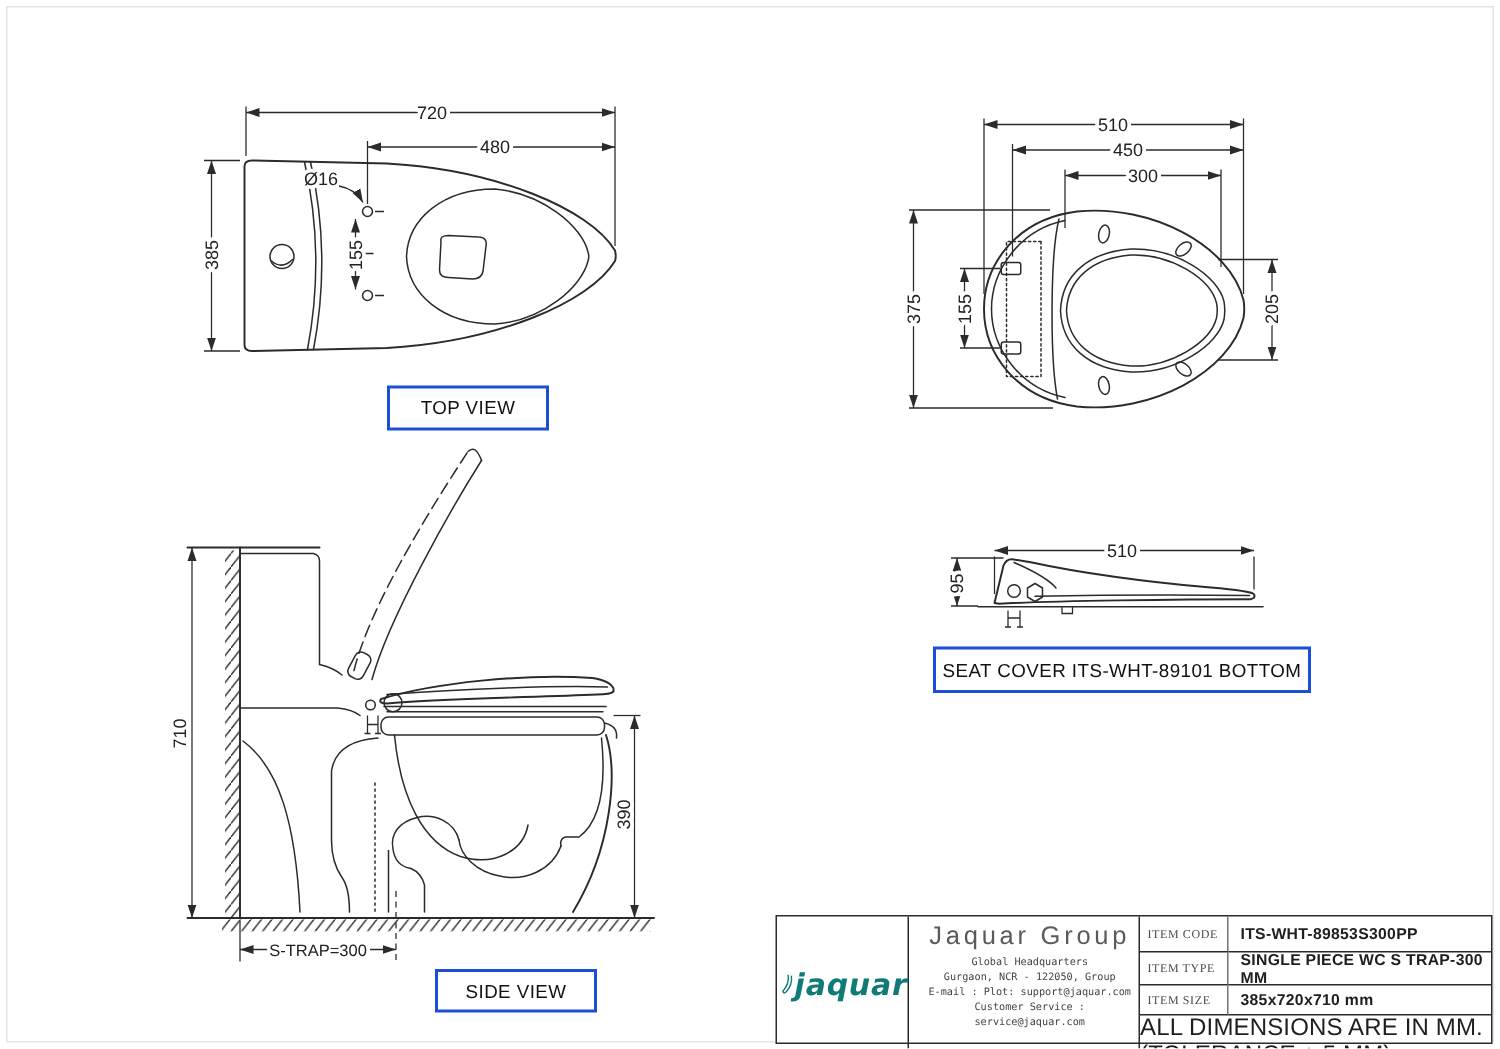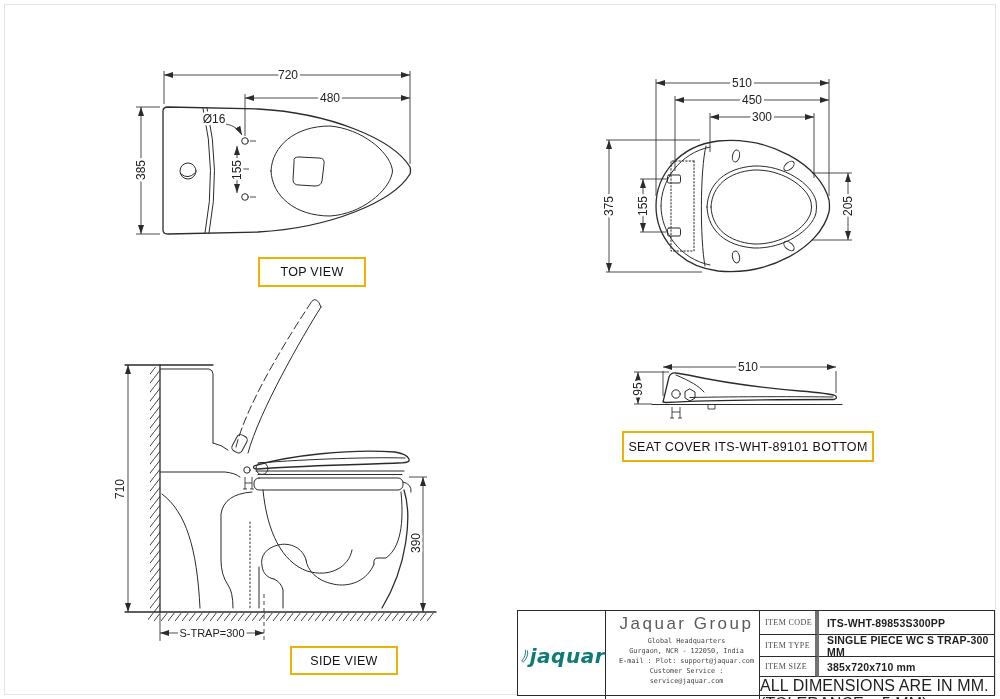--- a/index.html
+++ b/index.html
@@ -7,35 +7,35 @@
          font-family:"Liberation Sans",sans-serif;color:#222;}
   .frame{position:absolute;inset:4px;border:1px solid #e4e4e4;pointer-events:none;}
   svg text{user-select:none;}
   .dim{font:12px "Liberation Sans",sans-serif;fill:#222;paint-order:stroke;stroke:#fff;
        stroke-width:5px;stroke-linejoin:round;text-anchor:middle;}
   .dim-s{font:11px "Liberation Sans",sans-serif;fill:#222;paint-order:stroke;stroke:#fff;
        stroke-width:5px;stroke-linejoin:round;text-anchor:middle;}
   .ol{fill:none;stroke:#2b2b2b;stroke-width:1.3;stroke-linecap:round;stroke-linejoin:round;}
   .il{fill:none;stroke:#2b2b2b;stroke-width:1;stroke-linecap:round;stroke-linejoin:round;}
   .dl{fill:none;stroke:#2b2b2b;stroke-width:0.85;}
-  .viewbox{position:absolute;border:2px solid #eab308;background:#fff;display:flex;
+  .viewbox{position:absolute;border:2px solid #1d4ed8;background:#fff;display:flex;
            align-items:center;justify-content:center;font-size:12.5px;letter-spacing:.3px;
            color:#111;white-space:nowrap;}
   
   .tb{position:absolute;left:517px;top:610px;width:478px;height:86px;border:1.6px solid #2b2b2b;
       display:grid;grid-template-columns:88px 154px 1fr;background:#fff;box-sizing:border-box;}
   .tb-logo{border-right:1px solid #2b2b2b;display:flex;flex-direction:row;align-items:center;
            justify-content:space-between;padding:4px 0 16px 0;}
   .tb-word{font:italic bold 20px "DejaVu Sans",sans-serif;color:#0f7b77;letter-spacing:.5px;
            line-height:18px;}
   .tb-co{border-right:1px solid #2b2b2b;padding:3px 0 0 8px;overflow:hidden;text-align:center;}
   .tb-name{font-size:17px;letter-spacing:2.5px;color:#5a5a5a;font-weight:400;margin-bottom:2px;}
   .tb-addr{font:6.8px/10px "DejaVu Sans Mono",monospace;color:#454545;letter-spacing:0;}
   .tb-items{display:grid;grid-template-columns:59px 1fr;grid-template-rows:24px 22px 20px 1fr;}
-  .tb-lab{border-right:4px solid #737373;border-bottom:1px solid #2b2b2b;display:flex;
+  .tb-lab{border-right:1px solid #737373;border-bottom:1px solid #2b2b2b;display:flex;
           align-items:center;padding-left:5px;font-family:"Liberation Serif",serif;
           font-size:8px;color:#4a4a4a;letter-spacing:.4px;}
   .tb-val{border-bottom:1px solid #2b2b2b;display:flex;align-items:center;padding-left:8px;
           font-size:10.5px;font-weight:700;color:#1e1e1e;letter-spacing:.2px;}
   .tb-note{grid-column:1 / span 2;display:flex;align-items:center;justify-content:center;
            font-size:16px;color:#1e1e1e;letter-spacing:.1px;}
 </style>
 </head>
 <body>
 
@@ -189,21 +189,21 @@
       <svg width="38" height="42" viewBox="0 0 38 42">
         <path d="M24,2 C26,14 22,26 13,36" fill="none" stroke="#0f7b77" stroke-width="3" stroke-linecap="round"></path>
         <path d="M31,4 C33,16 29,28 19,39 C16,41.5 12.5,40.5 13.5,37" fill="none" stroke="#0f7b77" stroke-width="3" stroke-linecap="round"></path>
       </svg>
       <div class="tb-word">jaquar</div>
     </div>
     <div class="tb-co">
       <div class="tb-name">Jaquar Group</div>
       <div class="tb-addr">
         <div>Global Headquarters</div>
-        <div>Gurgaon, NCR - 122050, India</div>
+        <div>Gurgaon, NCR - 122050, Group</div>
         <div>E-mail : Plot: support@jaquar.com</div>
         <div>Customer Service : service@jaquar.com</div>
       </div>
     </div>
     <div class="tb-items">
       <div class="tb-lab">ITEM CODE</div>
       <div class="tb-val">ITS-WHT-89853S300PP</div>
       <div class="tb-lab">ITEM TYPE</div>
       <div class="tb-val">SINGLE PIECE WC S TRAP-300 MM</div>
       <div class="tb-lab">ITEM SIZE</div>

